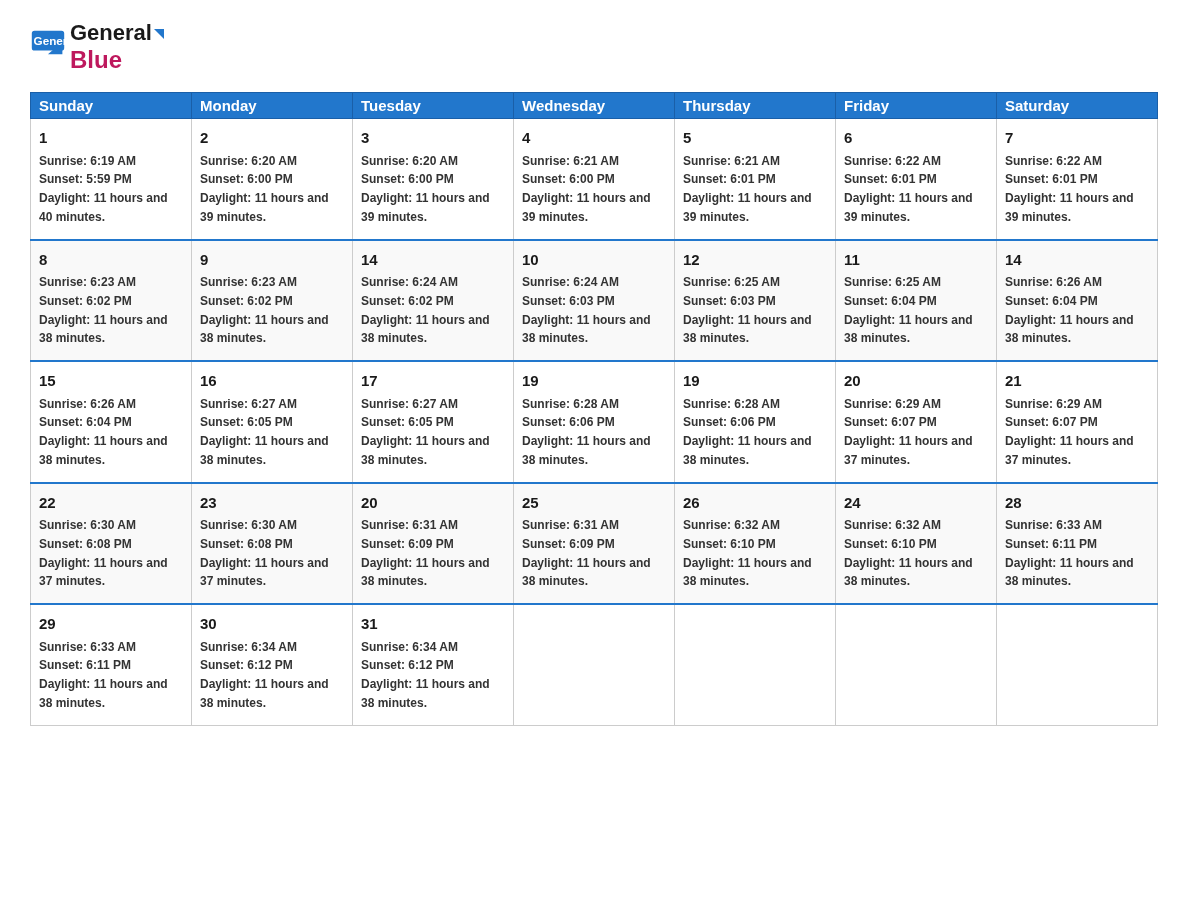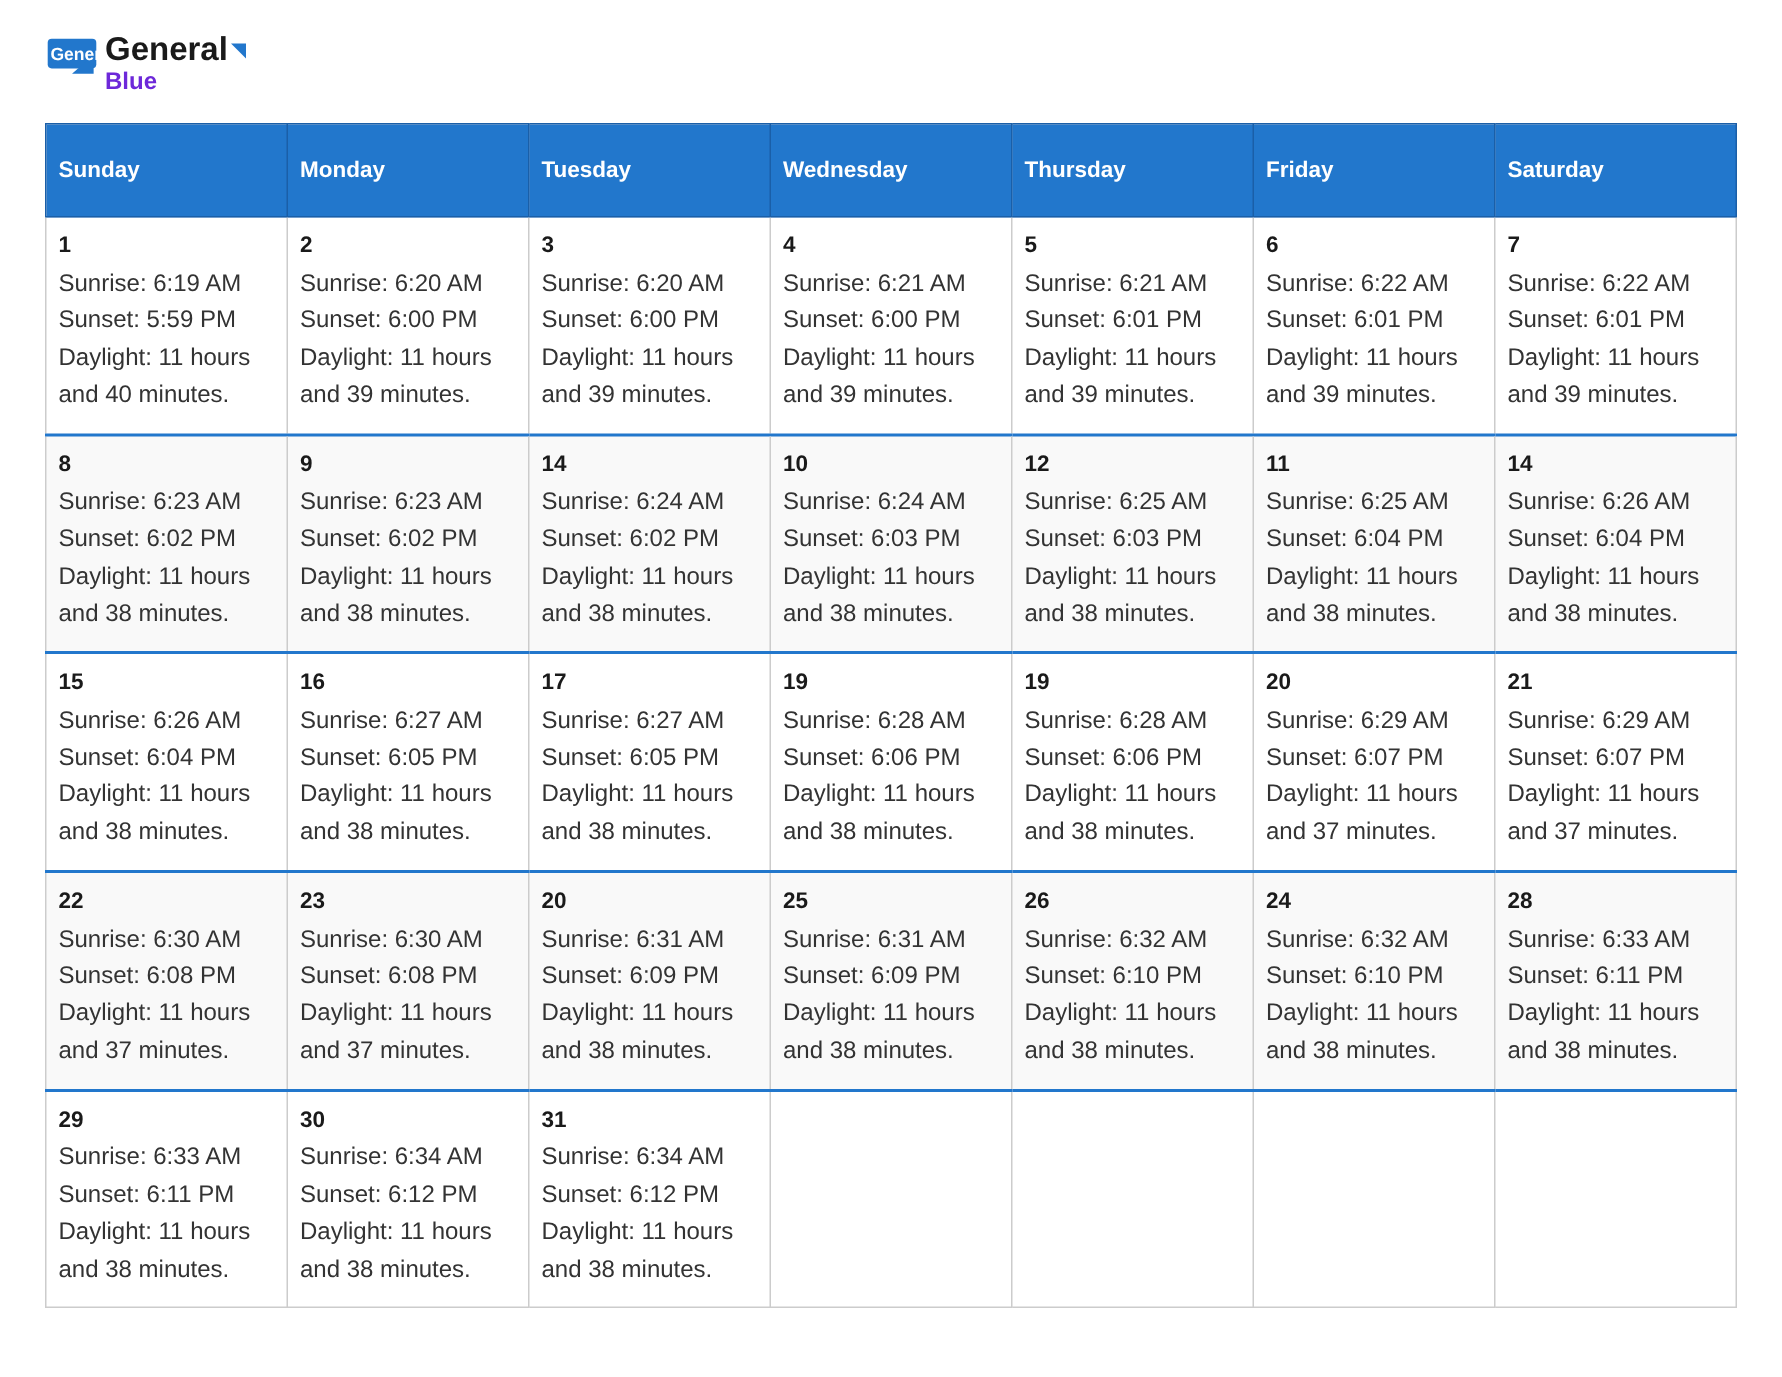--- a/index.html
+++ b/index.html
@@ -43,21 +43,21 @@
     .calendar-table {
       width: 100%;
       border-collapse: collapse;
       table-layout: fixed;
     }
     .calendar-table th {
       background-color: #2277cc;
       color: #fff;
       font-size: 15px;
       font-weight: bold;
-      padding: 22px 8px;
+      padding: 4px 8px;
       text-align: left;
       border: 1px solid #1a5fa8;
     }
     .calendar-table td {
       vertical-align: top;
       padding: 8px 8px 12px 8px;
       border: 1px solid #ccc;
       font-size: 12.5px;
       line-height: 1.5;
       min-height: 90px;
@@ -67,44 +67,45 @@
       background: #f9f9f9;
     }
     .day-number {
       font-size: 15px;
       font-weight: bold;
       color: #1a1a1a;
       display: block;
       margin-bottom: 2px;
     }
     .day-info {
-      font-size: 16px;
+      font-size: 12px;
       color: #333;
       line-height: 1.55;
+      font-weight: bold;
     }
     .empty-cell {
       background: #fff !important;
     }
     .row-separator td {
       border-top: 2px solid #2277cc;
     }
   </style>
 </head>
 <body>
 
 <div class="header-area">
   <div class="logo-area">
     <svg class="logo-icon" viewBox="0 0 40 40">
       <rect x="2" y="2" width="36" height="22" rx="3" fill="#2277cc"></rect>
       <polygon points="20,28 36,14 36,28" fill="#2277cc"></polygon>
       <text x="4" y="18" font-family="Arial" font-weight="bold" font-size="13" fill="white">General</text>
     </svg>
     <div>
       <div style="font-size:22px;font-weight:bold;color:#1a1a1a;">General<span style="display:inline-block;width:0;height:0;border-left:10px solid transparent;border-right:0px;border-top:10px solid #2277cc;margin-left:2px;vertical-align:middle;"></span></div>
-      <div style="font-size:16px;font-weight:bold;color:#6d28d9;">Blue</div>
+      <div style="font-size:24px;font-weight:bold;color:#be185d;">Blue</div>
     </div>
   </div>
   <div class="title-area">
     <div class="month-title"></div>
     <div class="location-subtitle"></div>
   </div>
 </div>
 
 <table class="calendar-table">
   <thead>

